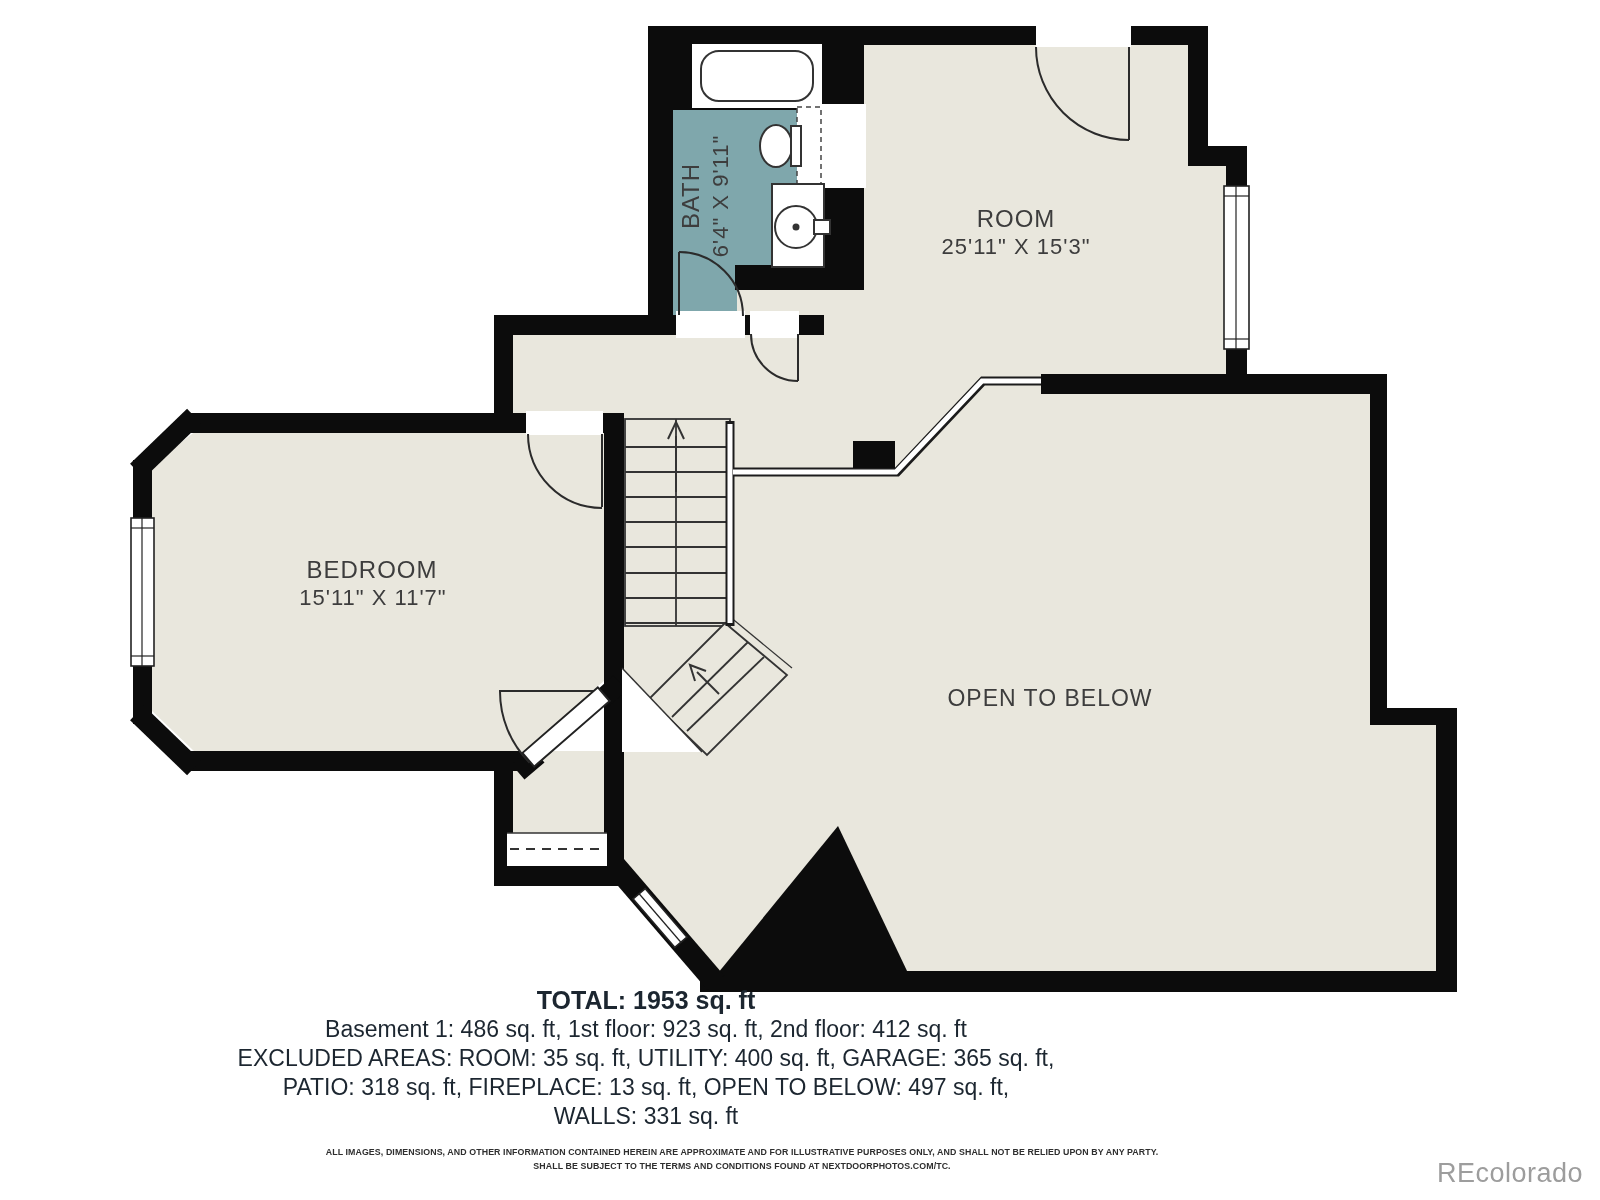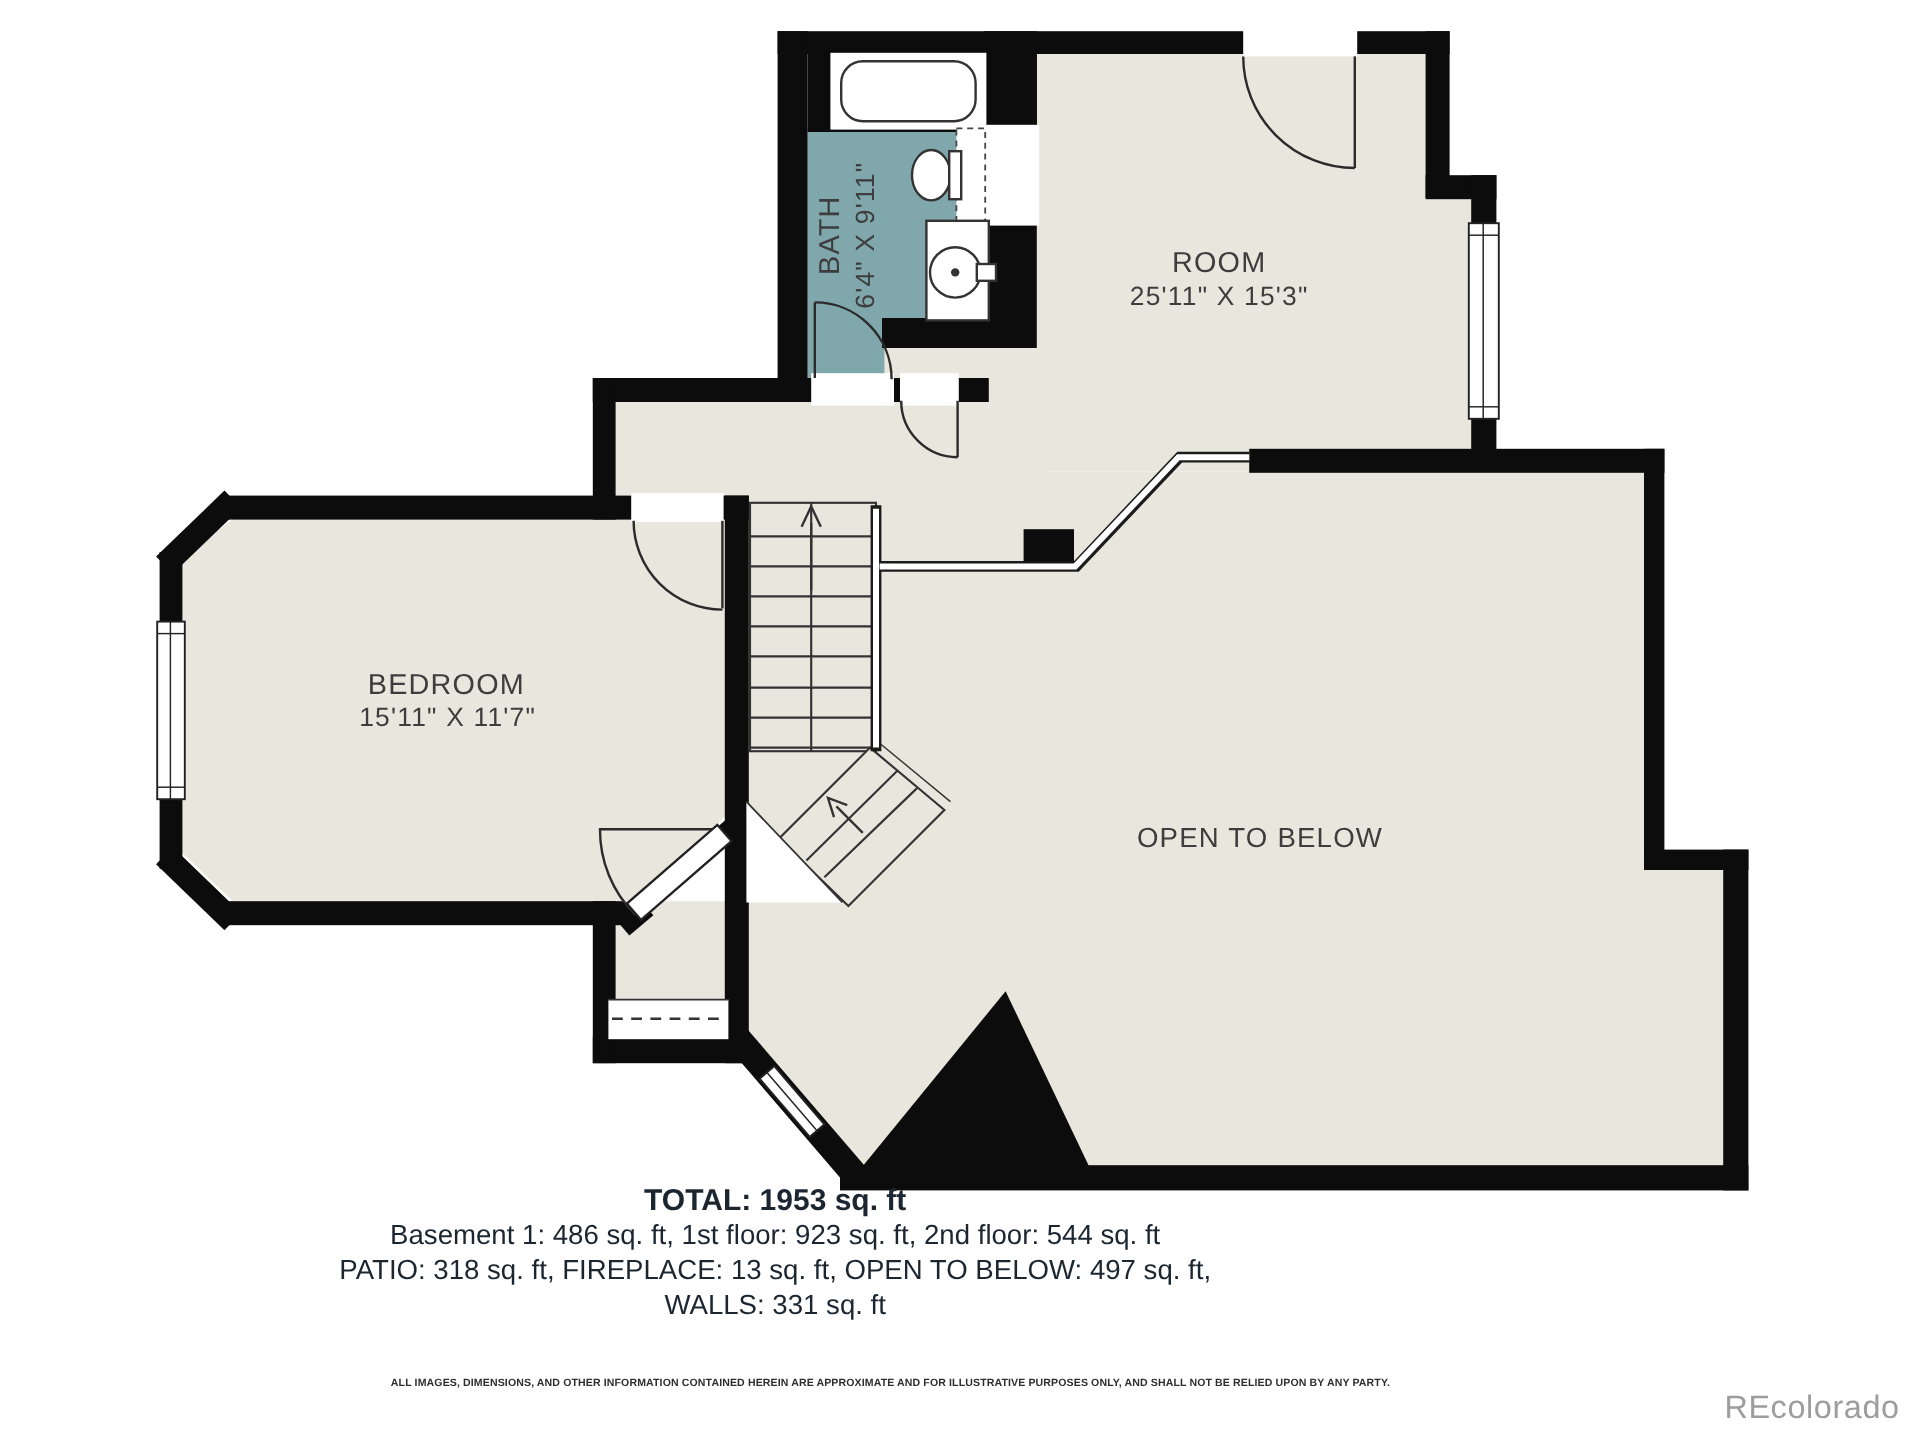--- a/index.html
+++ b/index.html
@@ -164,22 +164,24 @@
     <text class="room-label lbl-name" x="1016" y="227">ROOM</text>
     <text class="room-label lbl-dims" x="1016" y="254">25'11" X 15'3"</text>
     <text class="room-label lbl-name" x="372" y="578">BEDROOM</text>
     <text class="room-label lbl-dims" x="373" y="605">15'11" X 11'7"</text>
     <text class="room-label lbl-name" x="1050" y="706" style="font-size:23px">OPEN TO BELOW</text>
   </g>
 </svg>
 
 <div id="summary">
   <div class="total">TOTAL: 1953 sq. ft</div>
-  <div class="sline">Basement 1: 486 sq. ft, 1st floor: 923 sq. ft, 2nd floor: 544 sq. ft</div>
+  <div class="sline">Basement 1: 486 sq. ft, 1st floor: 923 sq. ft, 2nd floor: 412 sq. ft</div>
+  <div class="sline">EXCLUDED AREAS: ROOM: 35 sq. ft, UTILITY: 400 sq. ft, GARAGE: 365 sq. ft,</div>
   <div class="sline">PATIO: 318 sq. ft, FIREPLACE: 13 sq. ft, OPEN TO BELOW: 497 sq. ft,</div>
   <div class="sline">WALLS: 331 sq. ft</div>
 </div>
 
 <div id="disclaimer">
   <div>ALL IMAGES, DIMENSIONS, AND OTHER INFORMATION CONTAINED HEREIN ARE APPROXIMATE AND FOR ILLUSTRATIVE PURPOSES ONLY, AND SHALL NOT BE RELIED UPON BY ANY PARTY.</div>
+  <div>SHALL BE SUBJECT TO THE TERMS AND CONDITIONS FOUND AT NEXTDOORPHOTOS.COM/TC.</div>
 </div>
 
 <div id="watermark">REcolorado</div>
 
 </body></html>

